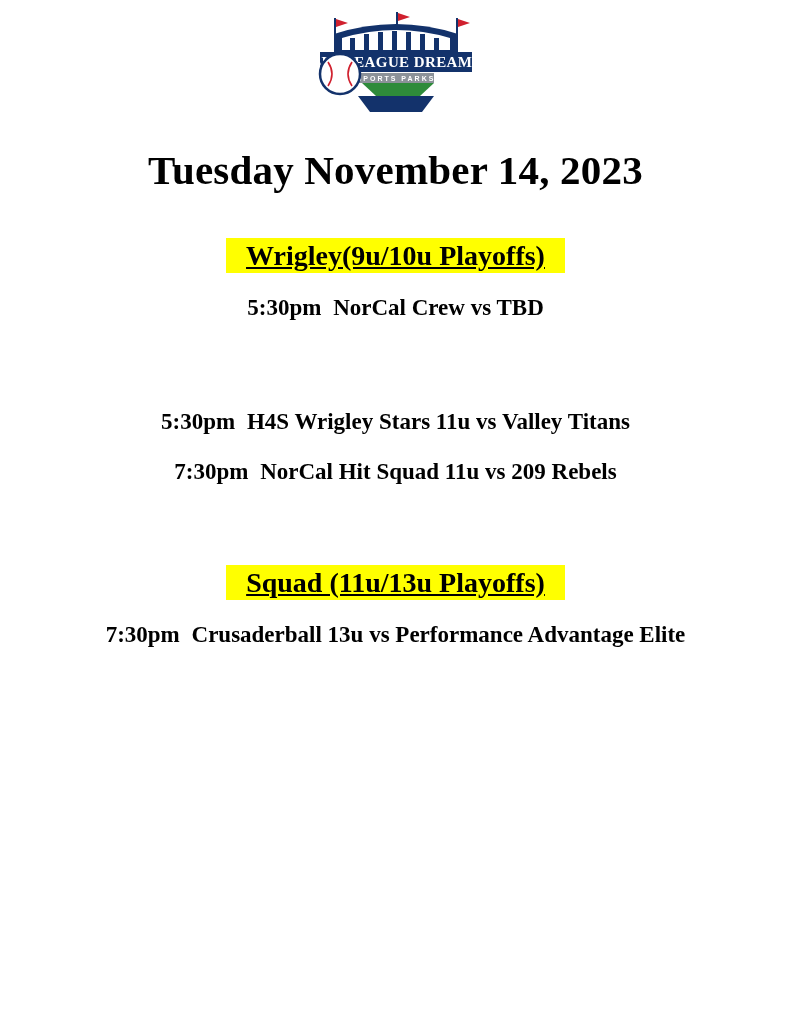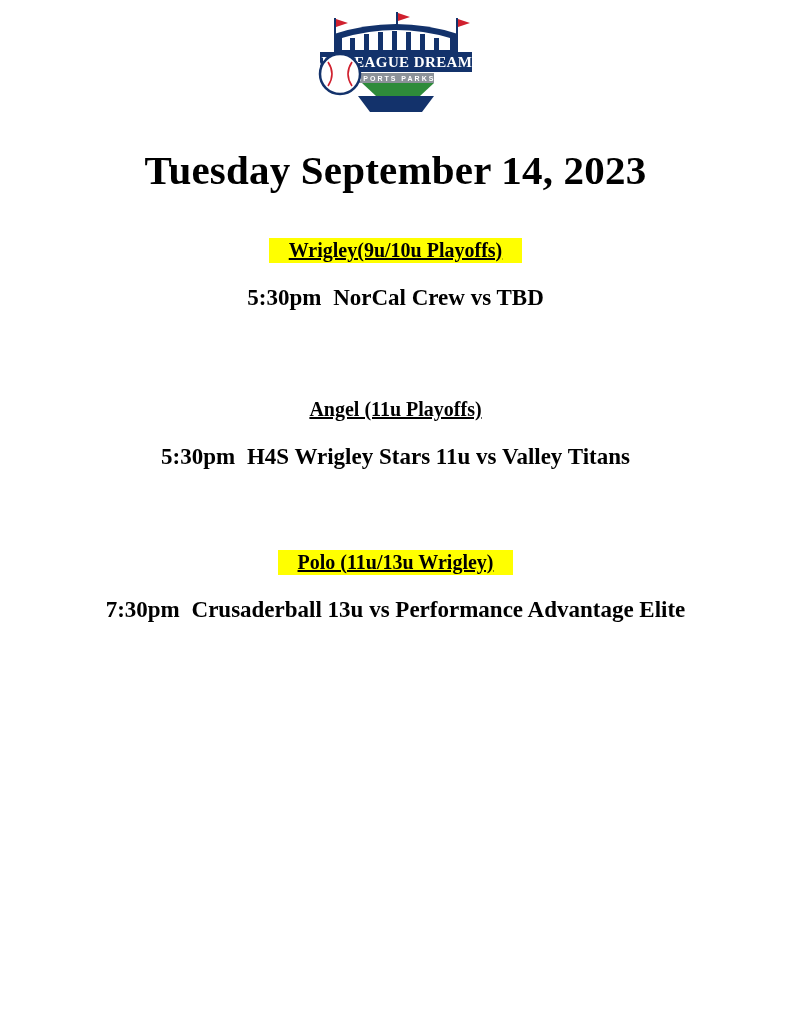--- a/index.html
+++ b/index.html
@@ -51,21 +51,21 @@
 
   
   .section {
     text-align: center;
   }
   .section.sec-0 { margin-top: 44px; }
   .section.sec-1 { margin-top: 84px; }
   .section.sec-2 { margin-top: 78px; }
 
   .section-heading {
-    font-size: 20px;
+    font-size: 28px;
     font-weight: bold;
     text-decoration: underline;
     display: inline-block;
     line-height: 1.25;
     padding: 0 20px;
   }
   .section-heading.hl {
     background: #ffff00;
   }
 
@@ -119,39 +119,42 @@
 
         <circle cx="42" cy="62" r="20" fill="#ffffff" stroke="#13326b" stroke-width="2.5"></circle>
         <path d="M30 50 Q38 62 30 74" fill="none" stroke="#d0202e" stroke-width="1.6"></path>
         <path d="M54 50 Q46 62 54 74" fill="none" stroke="#d0202e" stroke-width="1.6"></path>
 
         <path d="M60 84 L136 84 L124 100 L72 100 Z" fill="#13326b"></path>
       </svg>
     </div>
   </div>
 
-  <h1 class="doc-title">Tuesday September 14, 2023</h1>
+  <h1 class="doc-title">Tuesday November 14, 2023</h1>
 
   <div class="section sec-0">
     <div class="section-heading hl">Wrigley(9u/10u Playoffs)</div>
     <div class="game-line">
       <span class="time">5:30pm</span>
       <span class="matchup">NorCal Crew vs TBD</span>
     </div>
   </div>
 
   <div class="section sec-1">
-    <div class="section-heading">Angel (11u Playoffs)</div>
     <div class="game-line">
       <span class="time">5:30pm</span>
       <span class="matchup">H4S Wrigley Stars 11u vs Valley Titans</span>
     </div>
+    <div class="game-line">
+      <span class="time">7:30pm</span>
+      <span class="matchup">NorCal Hit Squad 11u vs 209 Rebels</span>
+    </div>
   </div>
 
   <div class="section sec-2">
-    <div class="section-heading hl">Polo (11u/13u Wrigley)</div>
+    <div class="section-heading hl">Squad (11u/13u Playoffs)</div>
     <div class="game-line">
       <span class="time">7:30pm</span>
       <span class="matchup">Crusaderball 13u vs Performance Advantage Elite</span>
     </div>
   </div>
 
 </div>
 
 </body></html>

